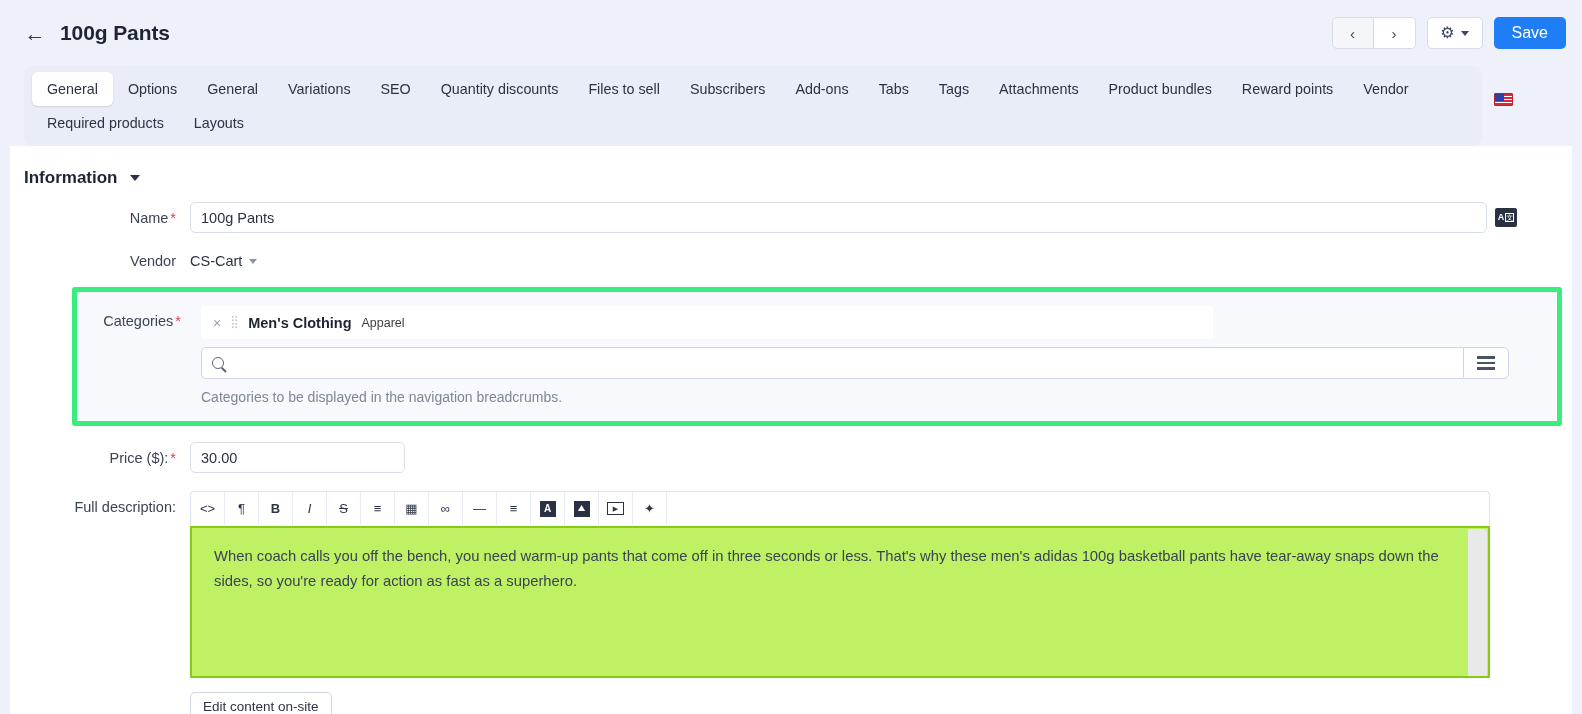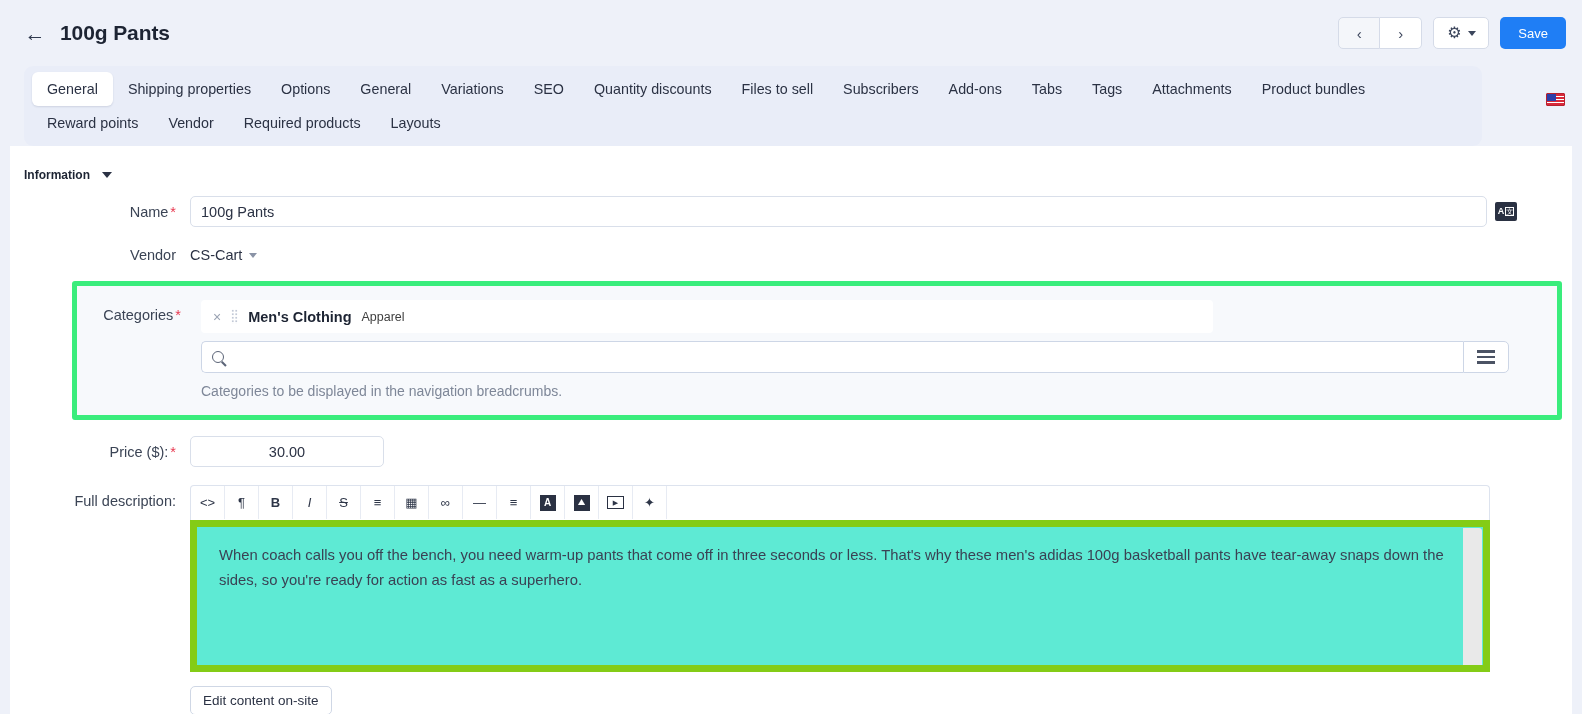--- a/index.html
+++ b/index.html
@@ -46,26 +46,26 @@
     cursor: pointer;
   }
   .gear-glyph { font-size: 16px; color: #3c465c; line-height: 1; }
   .caret-dn {
     width: 0; height: 0; border-left: 4px solid transparent;
     border-right: 4px solid transparent; border-top: 5px solid #3c465c;
   }
   .save-btn {
     height: 32px; padding: 0 18px; border-radius: 5px;
     background: #1f7ef5; color: #fff; border: none;
-    font-size: 13px; font-family: inherit; cursor: pointer;
+    font-size: 16px; font-family: inherit; cursor: pointer;
     display: flex; align-items: center;
   }
 
   
-  .tabs-wrap { padding: 0 6px 0 24px; display: flex; align-items: flex-start; justify-content: space-between; }
+  .tabs-wrap { padding: 0 6px 0 24px; display: flex; align-items: flex-start; }
   .tabs {
     background: #e9edf8; border-radius: 9px;
     padding: 6px 8px; display: flex; flex-wrap: wrap;
     flex: 1; max-width: 1458px; min-height: 66px; align-content: center;
   }
   .tab {
     padding: 8px 15px; font-size: 14.3px; color: #2b3244;
     border-radius: 6px; cursor: pointer; white-space: nowrap;
     line-height: 18px;
   }
@@ -90,42 +90,42 @@
   
   .card {
     margin: 0 10px; background: #fff; min-height: 560px;
     position: relative; padding-top: 6px;
   }
 
   .section-head {
     display: flex; align-items: center; gap: 12px;
     padding: 16px 0 8px 14px;
   }
-  .section-title { font-size: 12px; font-weight: bold; color: #1d2433; }
+  .section-title { font-size: 17px; font-weight: bold; color: #1d2433; }
   .section-caret {
     width: 0; height: 0; border-left: 5px solid transparent;
     border-right: 5px solid transparent; border-top: 6px solid #2b3244;
     cursor: pointer;
   }
 
   .frow { display: flex; align-items: flex-start; padding: 6px 0; }
   .flabel {
     width: 180px; text-align: right; padding-right: 14px;
     font-size: 14.5px; color: #3b4455; padding-top: 8px; flex-shrink: 0;
   }
   .req { color: #e8384f; margin-left: 2px; }
   .fctl { flex: 1; display: flex; align-items: flex-start; }
 
   .text-input {
     height: 31px; border: 1px solid #d9dfea; border-radius: 5px;
     background: #fff; font-size: 14.5px; font-family: inherit;
     color: #2b3244; padding: 0 10px; outline: none;
   }
   .name-input { width: 1297px; }
-  .price-input { width: 194px; text-align: center; }
+  .price-input { width: 215px; }
 
   .trans-badge {
     width: 22px; height: 19px; background: #2a3142; border-radius: 2px;
     display: flex; align-items: center; justify-content: center;
     gap: 1px; cursor: pointer; flex-shrink: 0;
   }
   .trans-badge .t1 { color: #fff; font-size: 9px; font-weight: bold; line-height: 1; }
   .trans-badge .t2 {
     width: 9px; height: 9px; border: 1.4px solid #fff; color: #fff;
     font-size: 7px; display: flex; align-items: center; justify-content: center;
@@ -205,21 +205,21 @@
     display: flex; border: 1px solid #dde3ee; border-bottom: none;
     background: #fff; height: 35px; border-radius: 4px 4px 0 0; overflow: hidden;
   }
   .ed-btn {
     width: 34px; height: 33px; display: flex;
     align-items: center; justify-content: center;
     border-right: 1px solid #e7ebf3; cursor: pointer;
     color: #2e3648; font-size: 13px;
   }
   .ed-body {
-    border: 7px solid #84cc16; background: #5eead4; height: 152px;
+    border: 2px solid #84cc16; background: #bef264; height: 152px;
     padding: 16px 30px 16px 22px; font-size: 14.8px; line-height: 25px;
     color: #3a4254; overflow: hidden; position: relative;
   }
   .ed-scroll {
     position: absolute; right: 1px; top: 1px; width: 19px;
     height: 150px; background: #e9e9e9; border-radius: 0 3px 3px 0; cursor: pointer;
   }
   .onsite-btn {
     margin-top: 14px; height: 29px; padding: 0 12px;
     background: #fff; border: 1px solid #cfd7e5; border-radius: 5px;
@@ -241,21 +241,20 @@
       <span class="gear-glyph">⚙</span>
       <span class="caret-dn"></span>
     </div>
     <button class="save-btn">Save</button>
   </div>
 </div>
 
 <div class="tabs-wrap">
   <div class="tabs">
     <div class="tab active">General</div>
-    <div class="tab">Shipping properties</div>
     <div class="tab">Options</div>
     <div class="tab">General</div>
     <div class="tab">Variations</div>
     <div class="tab">SEO</div>
     <div class="tab">Quantity discounts</div>
     <div class="tab">Files to sell</div>
     <div class="tab">Subscribers</div>
     <div class="tab">Add-ons</div>
     <div class="tab">Tabs</div>
     <div class="tab">Tags</div>

